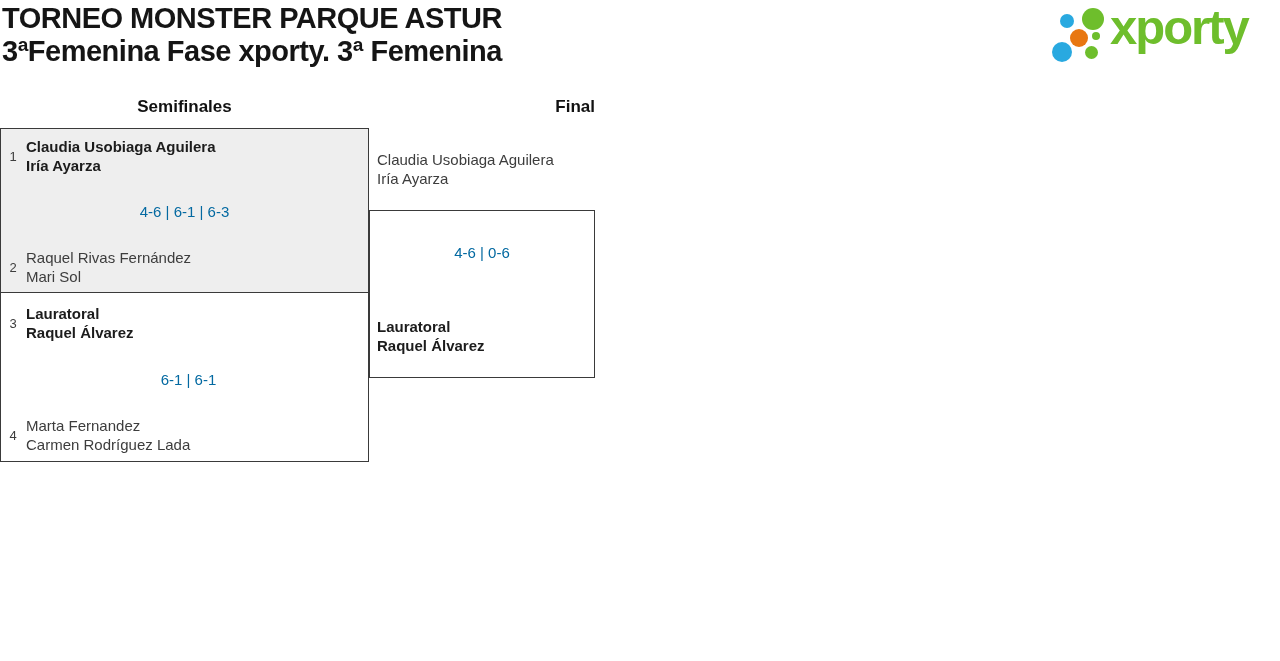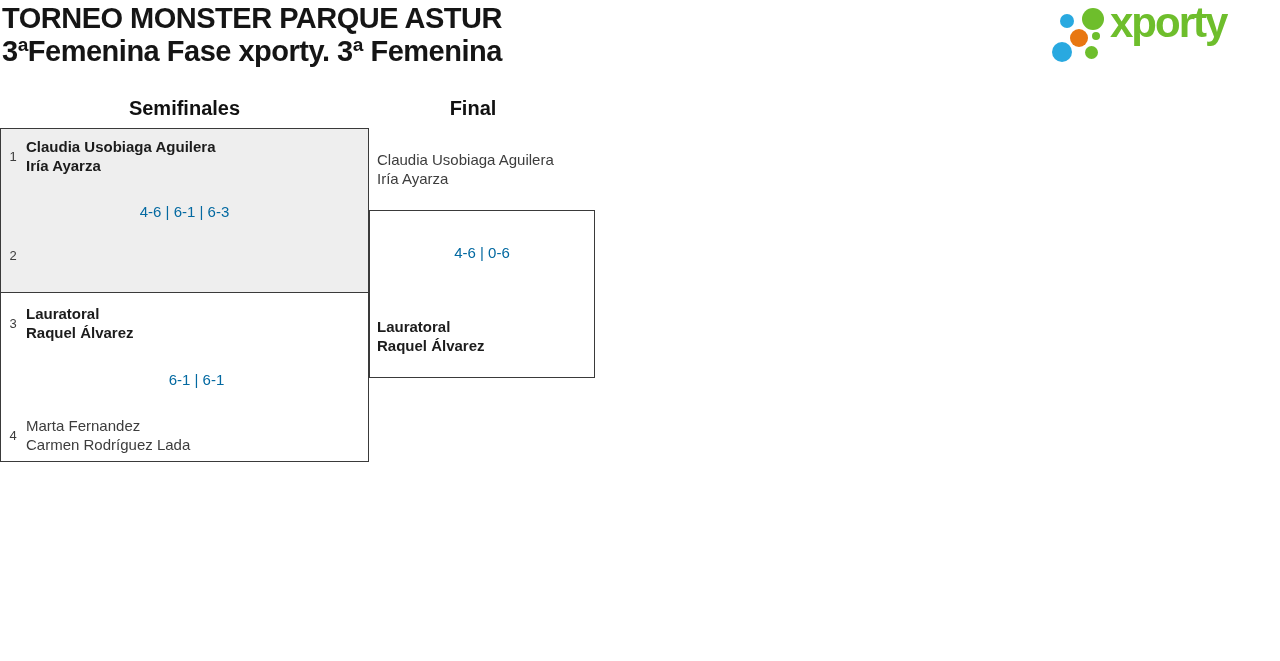--- a/index.html
+++ b/index.html
@@ -20,32 +20,32 @@
   .logo{position:absolute;left:1045px;top:0;width:235px;height:75px;cursor:pointer;}
   .dot{position:absolute;border-radius:50%;}
   .dot-blue-small  {left:15px;top:14px;width:14px;height:14px;background:#29a9e0;}
   .dot-green-large {left:37px;top:8px; width:22px;height:22px;background:#6ebe2c;}
   .dot-orange      {left:25px;top:29px;width:18px;height:18px;background:#e87711;}
   .dot-green-tiny  {left:47px;top:32px;width:8px; height:8px; background:#6ebe2c;}
   .dot-blue-large  {left:7px; top:42px;width:20px;height:20px;background:#29a9e0;}
   .dot-green-small {left:40px;top:46px;width:13px;height:13px;background:#6ebe2c;}
   .logo-wordmark{
     position:absolute;left:65px;top:-1px;
-    font-size:42px;font-weight:700;letter-spacing:-2px;
+    font-size:49px;font-weight:700;letter-spacing:-2px;
     color:#6ebe2c;white-space:nowrap;
   }
 
   
   .col-header{
     position:absolute;top:97px;height:20px;
-    font-size:20px;font-weight:700;color:#111;
+    font-size:17px;font-weight:700;color:#111;
     text-align:center;
   }
   .col-header.semis{left:0;width:369px;}
-  .col-header.final{left:360px;width:226px;}
+  .col-header.final{left:369px;width:226px;text-align:right;}
 
   
   .box{position:absolute;border:1px solid #3a3a3a;box-sizing:border-box;}
   .box.sf1{left:0;top:128px;width:369px;height:165px;background:#eeeeee;}
   .box.sf2{left:0;top:292px;width:369px;height:170px;background:#ffffff;}
   .box.final-box{left:369px;top:210px;width:226px;height:168px;background:#ffffff;}
 
   
   .team{position:absolute;display:flex;align-items:center;}
   .seed{
@@ -55,21 +55,21 @@
   .names{font-size:15px;line-height:19px;}
   .names div{white-space:nowrap;}
   .team.winner .names{font-weight:700;color:#1c1c1c;}
   .team.loser  .names{font-weight:400;color:#3d3d3d;}
 
   .score{
     position:absolute;text-align:center;
     font-size:15px;color:#0369a1;white-space:nowrap;
   }
   .score.s1{left:0;top:203px;width:369px;}
-  .score.s2{left:12px;top:371px;width:369px;}
+  .score.s2{left:4px;top:371px;width:369px;}
   .score.sf{left:369px;top:244px;width:226px;}
 
   
   .row-m1-top{left:5px;top:137px;}
   .row-m1-bottom{left:5px;top:248px;}
   .row-m2-top{left:5px;top:304px;}
   .row-m2-bottom{left:5px;top:416px;}
   .row-f-top{left:377px;top:150px;}
   .row-f-bottom{left:377px;top:317px;}
 </style>
@@ -103,20 +103,24 @@
   <div class="team winner row-m1-top">
     <span class="seed">1</span>
     <span class="names">
       <div>Claudia Usobiaga Aguilera</div>
       <div>Iría Ayarza</div>
     </span>
   </div>
   <div class="score s1">4-6 | 6-1 | 6-3</div>
   <div class="team loser row-m1-bottom">
     <span class="seed">2</span>
+    <span class="names">
+      <div>Raquel Rivas Fernández</div>
+      <div>Mari Sol</div>
+    </span>
   </div>
 
   <div class="team winner row-m2-top">
     <span class="seed">3</span>
     <span class="names">
       <div>Lauratoral</div>
       <div>Raquel Álvarez</div>
     </span>
   </div>
   <div class="score s2">6-1 | 6-1</div>

